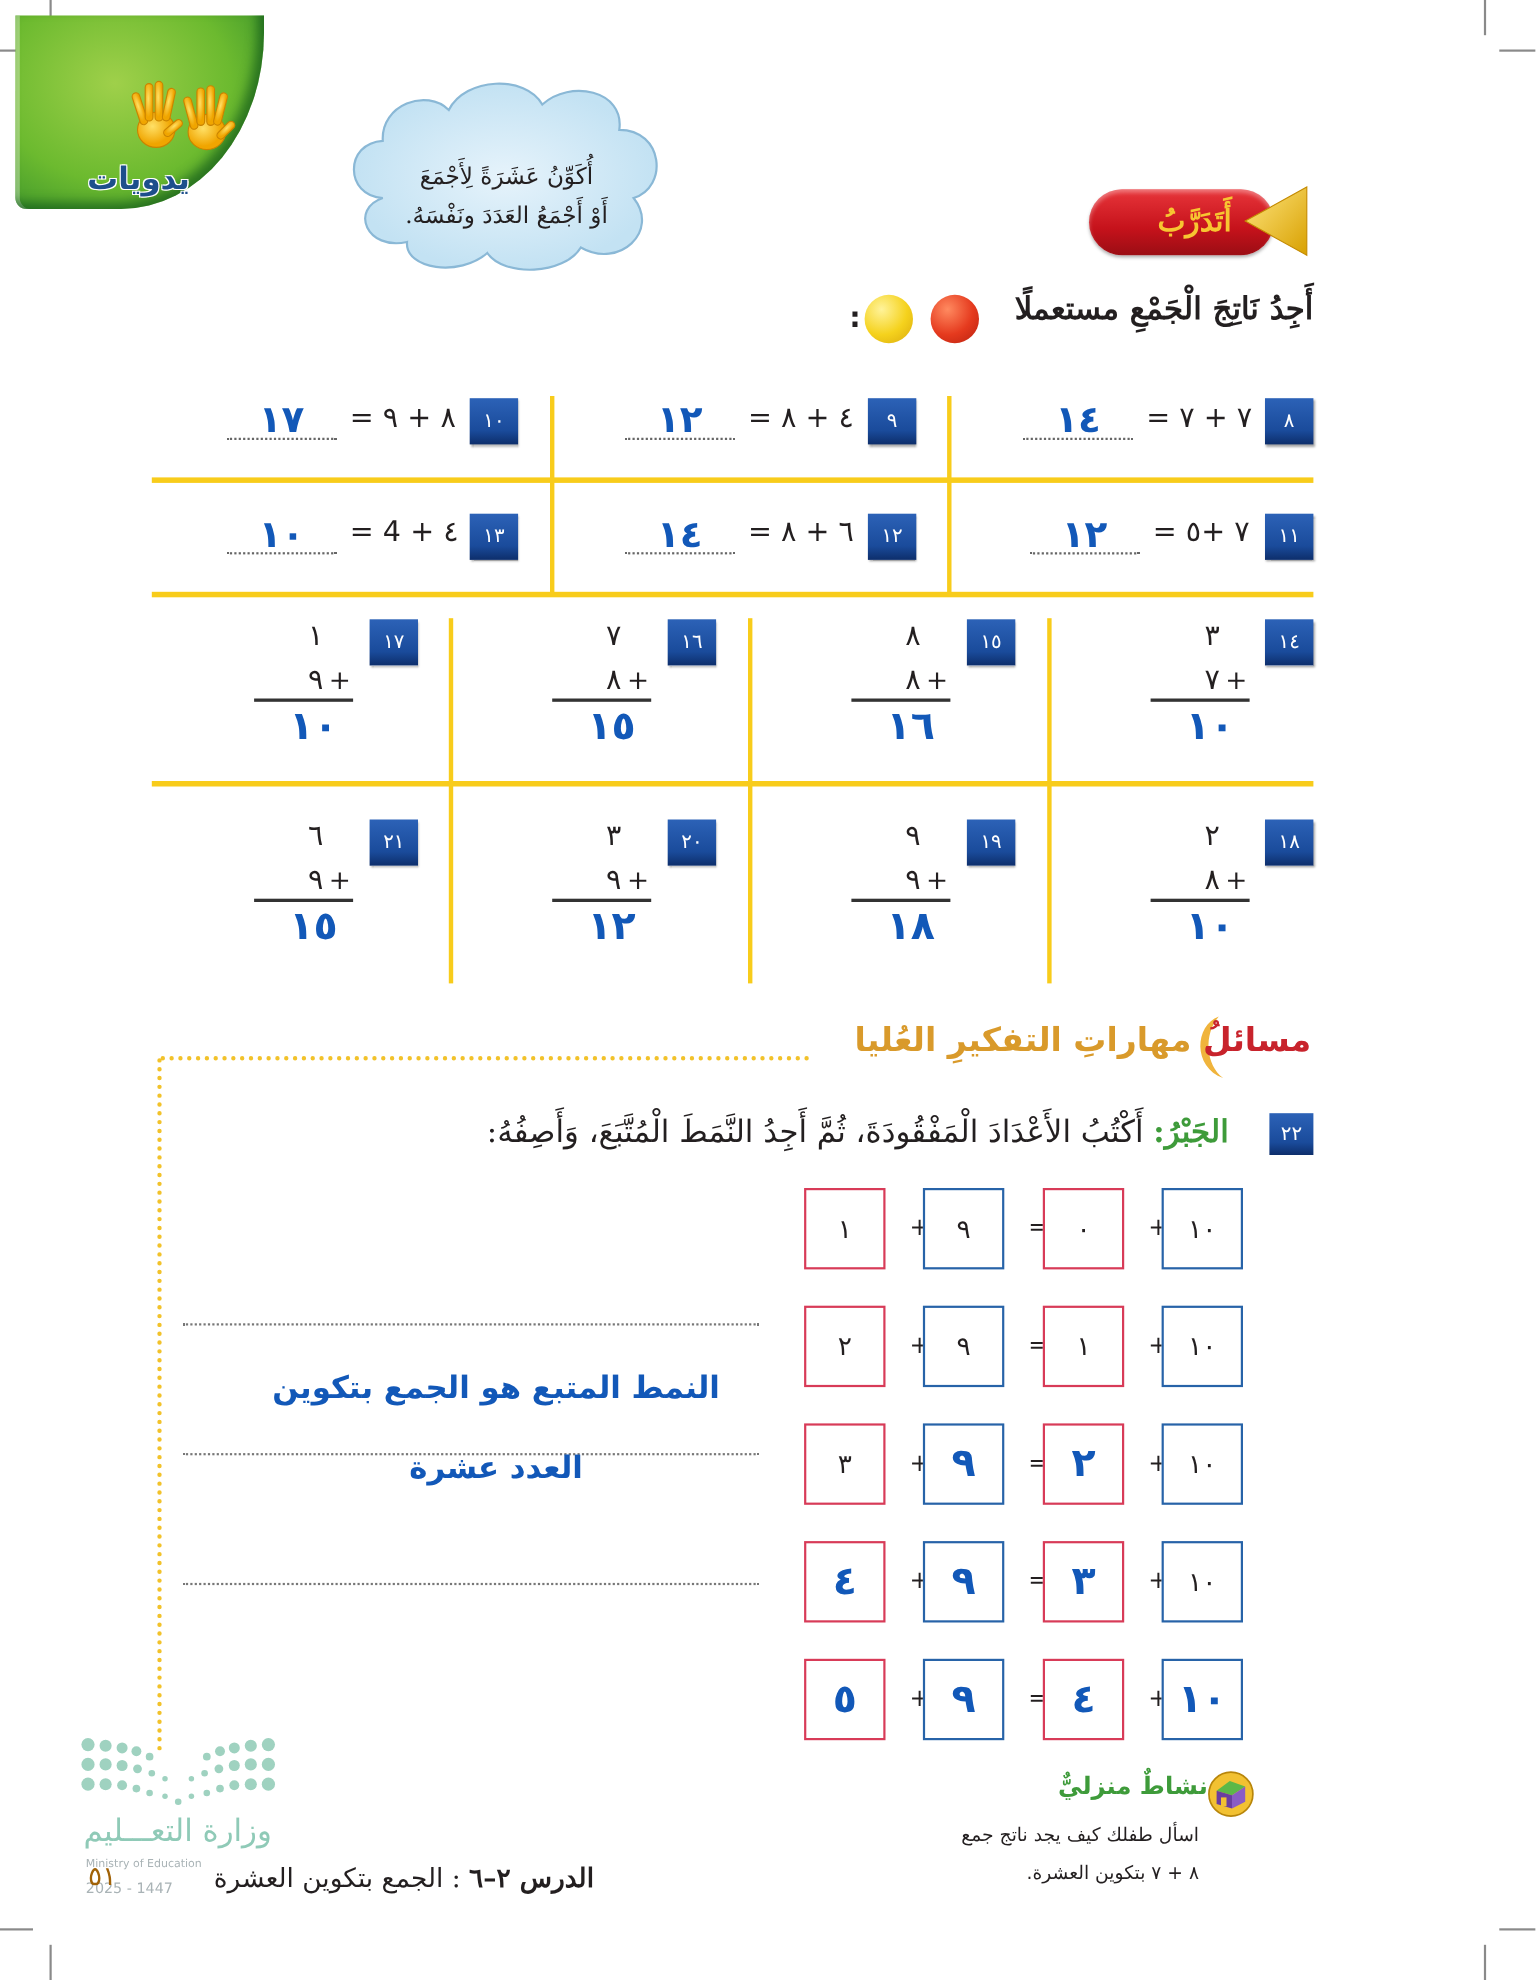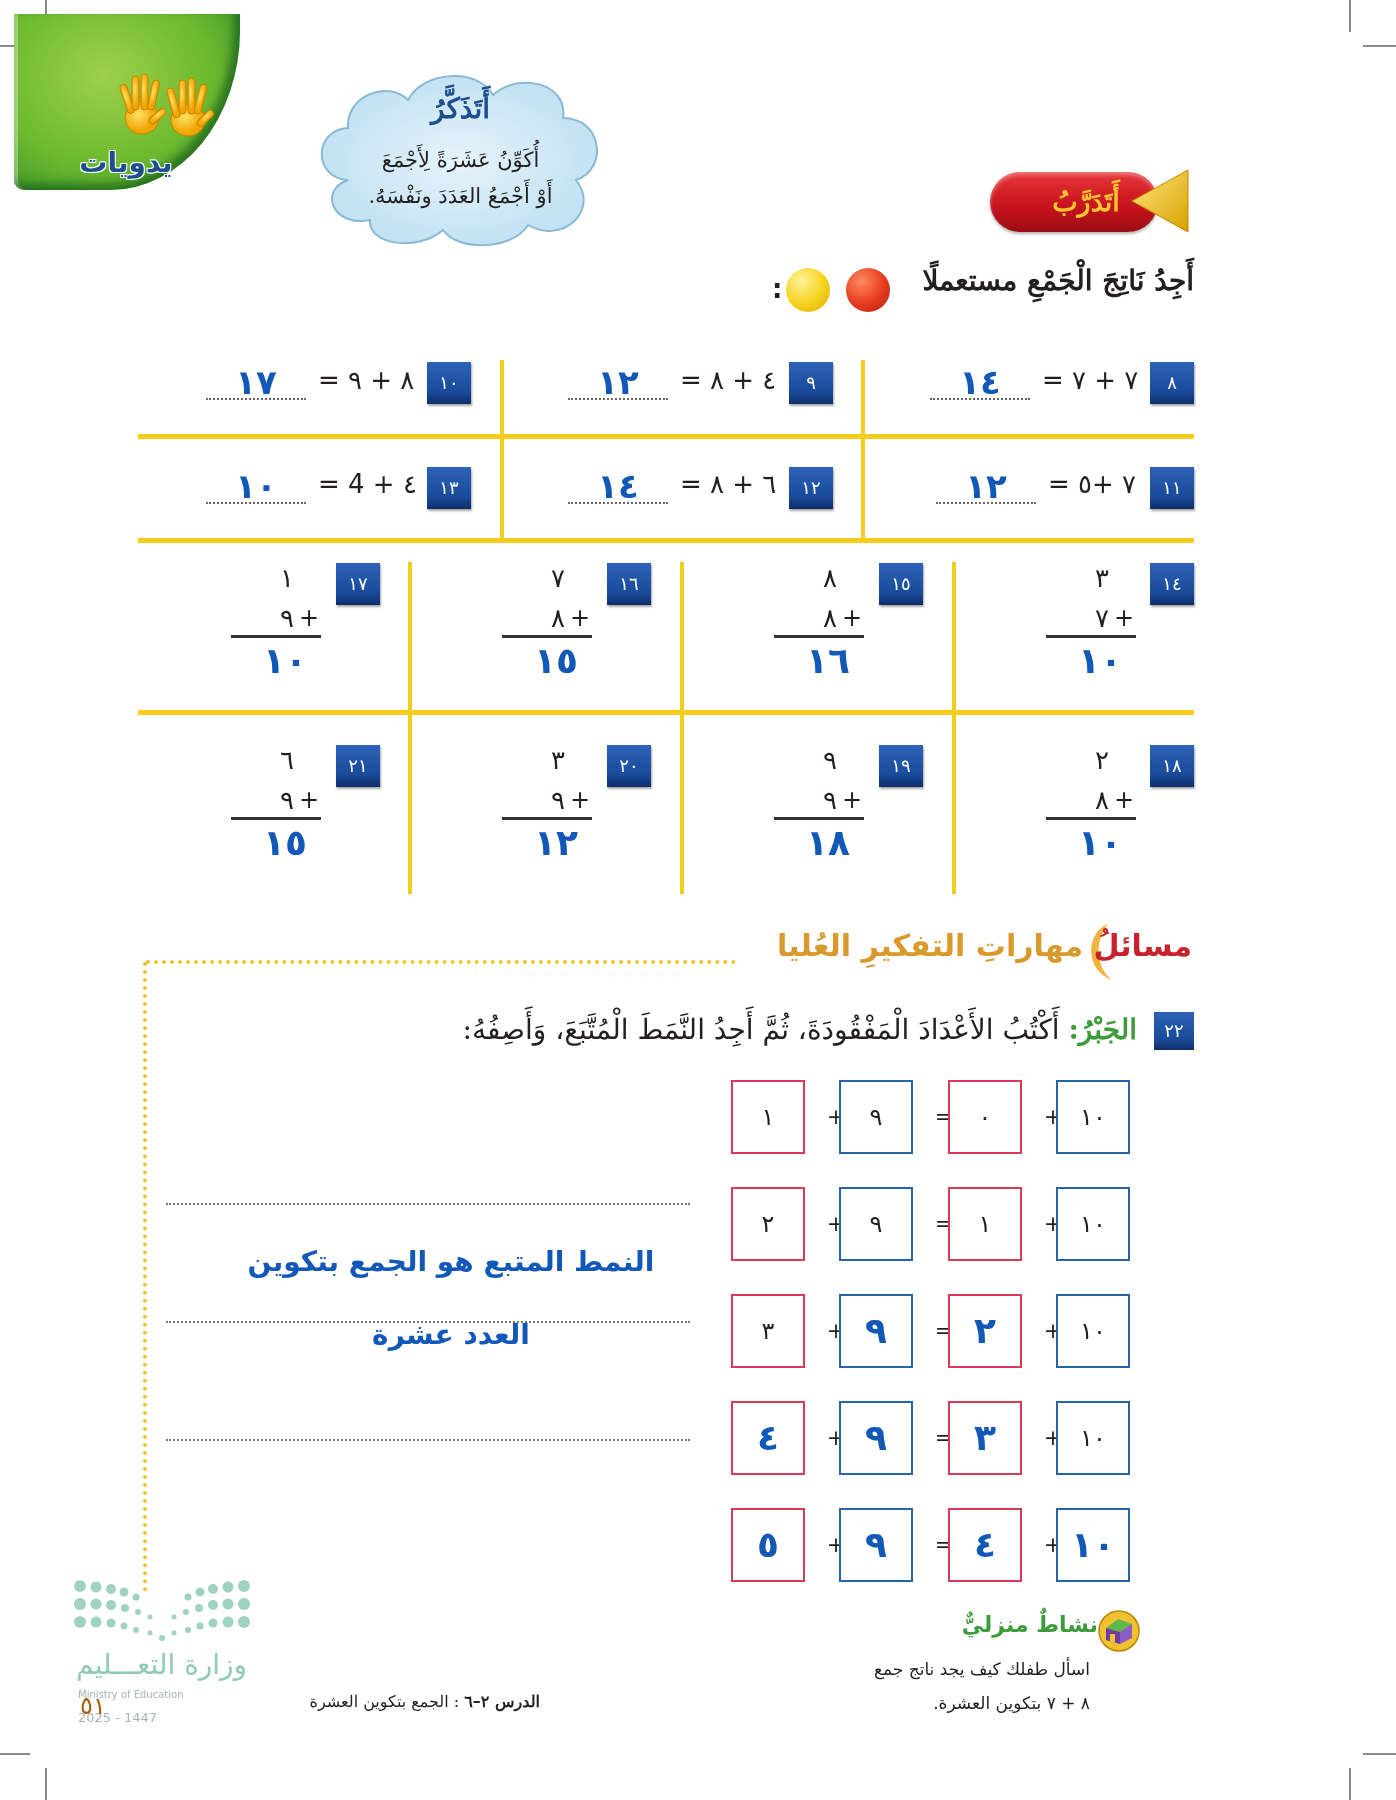--- a/index.html
+++ b/index.html
@@ -91,41 +91,41 @@
   }
   .sec-title .w1 { color: #c8232c; }
   .sec-title .w2 { color: #d99a2b; }
   .sec-dots { left: 146px; top: 960px; width: 590px; border-top: 4px dotted #f2c22a; }
   .sec-vdots { left: 143px; top: 962px; height: 630px; border-left: 4px dotted #f2c22a; }
   .sec-arc { left: 1078px; top: 920px; width: 50px; height: 64px; }
 
   .q22 { right: 202px; top: 1012px; direction: rtl; font-family: "DejaVu Serif", serif; font-size: 28px; }
   .q22 .lbl { color: #3e9b3a; font-weight: bold; }
   .q22 .num { display: inline-block; width: 40px; height: 38px; line-height: 38px; font-family: "DejaVu Sans", sans-serif; font-size: 18px;
-    background: linear-gradient(#2c62b7, #1a4b9b 70%, #0d2e6b); color: #fff; text-align: center; margin-left: 8px; vertical-align: middle; }
+    background: linear-gradient(#2c62b7, #1a4b9b 70%, #0d2e6b); color: #fff; text-align: center; margin-left: 28px; vertical-align: middle; }
 
   .eq-row { position: absolute; left: 731px; width: 400px; height: 74px; }
   .box { position: absolute; top: 0; width: 74px; height: 74px; border: 2px solid; background: #fff;
     text-align: center; line-height: 70px; font-family: "DejaVu Sans", sans-serif; font-size: 24px; color: #231f20; }
   .box.red { border-color: #d83b58; }
   .box.blue { border-color: #2763a8; }
   .box.filled { color: #1258b8; font-weight: bold; font-size: 36px; }
   .op { position: absolute; top: 0; width: 34px; text-align: center; line-height: 74px; font-size: 22px; color: #231f20; }
 
   .write-line { position: absolute; left: 166px; width: 524px; border-top: 2px dotted #777; }
   .pattern-ans { position: absolute; direction: rtl; text-align: center; left: 176px; width: 550px;
     font-family: "DejaVu Sans", sans-serif; font-weight: bold; font-size: 28px; color: #1258b8; }
 
   
   .logo-dots { left: 72px; top: 1578px; width: 180px; height: 70px; }
   .logo-ar { left: 76px; top: 1648px; font-family: "DejaVu Sans", sans-serif; font-size: 28px; color: #8fcab7; direction: rtl; }
   .logo-en { left: 78px; top: 1689px; font-family: "DejaVu Sans", sans-serif; font-size: 10px; color: #a9b3b6; }
   .logo-yr { left: 78px; top: 1710px; font-family: "DejaVu Sans", sans-serif; font-size: 13px; color: #a9b3b6; }
 
-  .footer { left: 90px; top: 1692px; direction: rtl; font-family: "DejaVu Serif", serif; font-size: 16px; color: #231f20; white-space: nowrap; width: 450px; text-align: right; }
+  .footer { left: 90px; top: 1692px; direction: rtl; font-family: "DejaVu Serif", serif; font-size: 24px; color: #231f20; white-space: nowrap; width: 450px; text-align: right; }
   .footer .lesson { font-weight: bold; }
   .page-num { left: 80px; top: 1692px; font-family: "DejaVu Sans", sans-serif; font-size: 24px; color: #a16207; }
 
   
   .home-icon { left: 1098px; top: 1610px; width: 42px; height: 42px; }
   .home-title { right: 298px; top: 1612px; direction: rtl; font-family: "DejaVu Sans", sans-serif; font-weight: bold; font-size: 22px; color: #3e9b3a; }
   .home-text { right: 306px; top: 1652px; direction: rtl; text-align: right; font-family: "DejaVu Sans", sans-serif; font-size: 17px; line-height: 34px; color: #231f20; }
 </style>
 </head>
 <body>
@@ -167,21 +167,20 @@
 <svg class="abs cloud" viewBox="0 0 305 190">
   <defs>
       <radialGradient id="cg" cx="50%" cy="50%">
         <stop offset="0" stop-color="#e6f3fb"></stop>
         <stop offset="1" stop-color="#c3e2f3"></stop>
       </radialGradient>
     </defs>
   <path d="M40 120 C5 118 5 70 40 68 C38 35 80 20 100 40 C115 10 170 8 185 35 C210 12 260 22 255 58 C295 58 300 110 268 120 C292 150 255 185 220 165 C205 190 150 192 135 170 C110 192 60 185 62 160 C25 168 10 130 40 120 Z" fill="url(#cg)" stroke="#8ab8d6" stroke-width="2"></path>
 </svg>
 <div class="abs" style="left:308px;top:60px;width:305px;height:190px;">
-  <div class="cloud-text cloud-title">أَتَذَكَّرُ</div>
   <div class="cloud-text cloud-line cloud-l1">أُكَوِّنُ عَشَرَةً لِأَجْمَعَ</div>
   <div class="cloud-text cloud-line cloud-l2">أَوْ أَجْمَعُ العَدَدَ ونَفْسَهُ.</div>
 </div>
 
 <div class="abs pill">أَتَدَرَّبُ</div>
 <svg class="abs pill-arrow" viewBox="0 0 62 66">
   <defs>
       <linearGradient id="ag" x1="0" y1="0" x2="1" y2="1">
         <stop offset="0" stop-color="#ffe680"></stop>
         <stop offset="1" stop-color="#d8a000"></stop>

